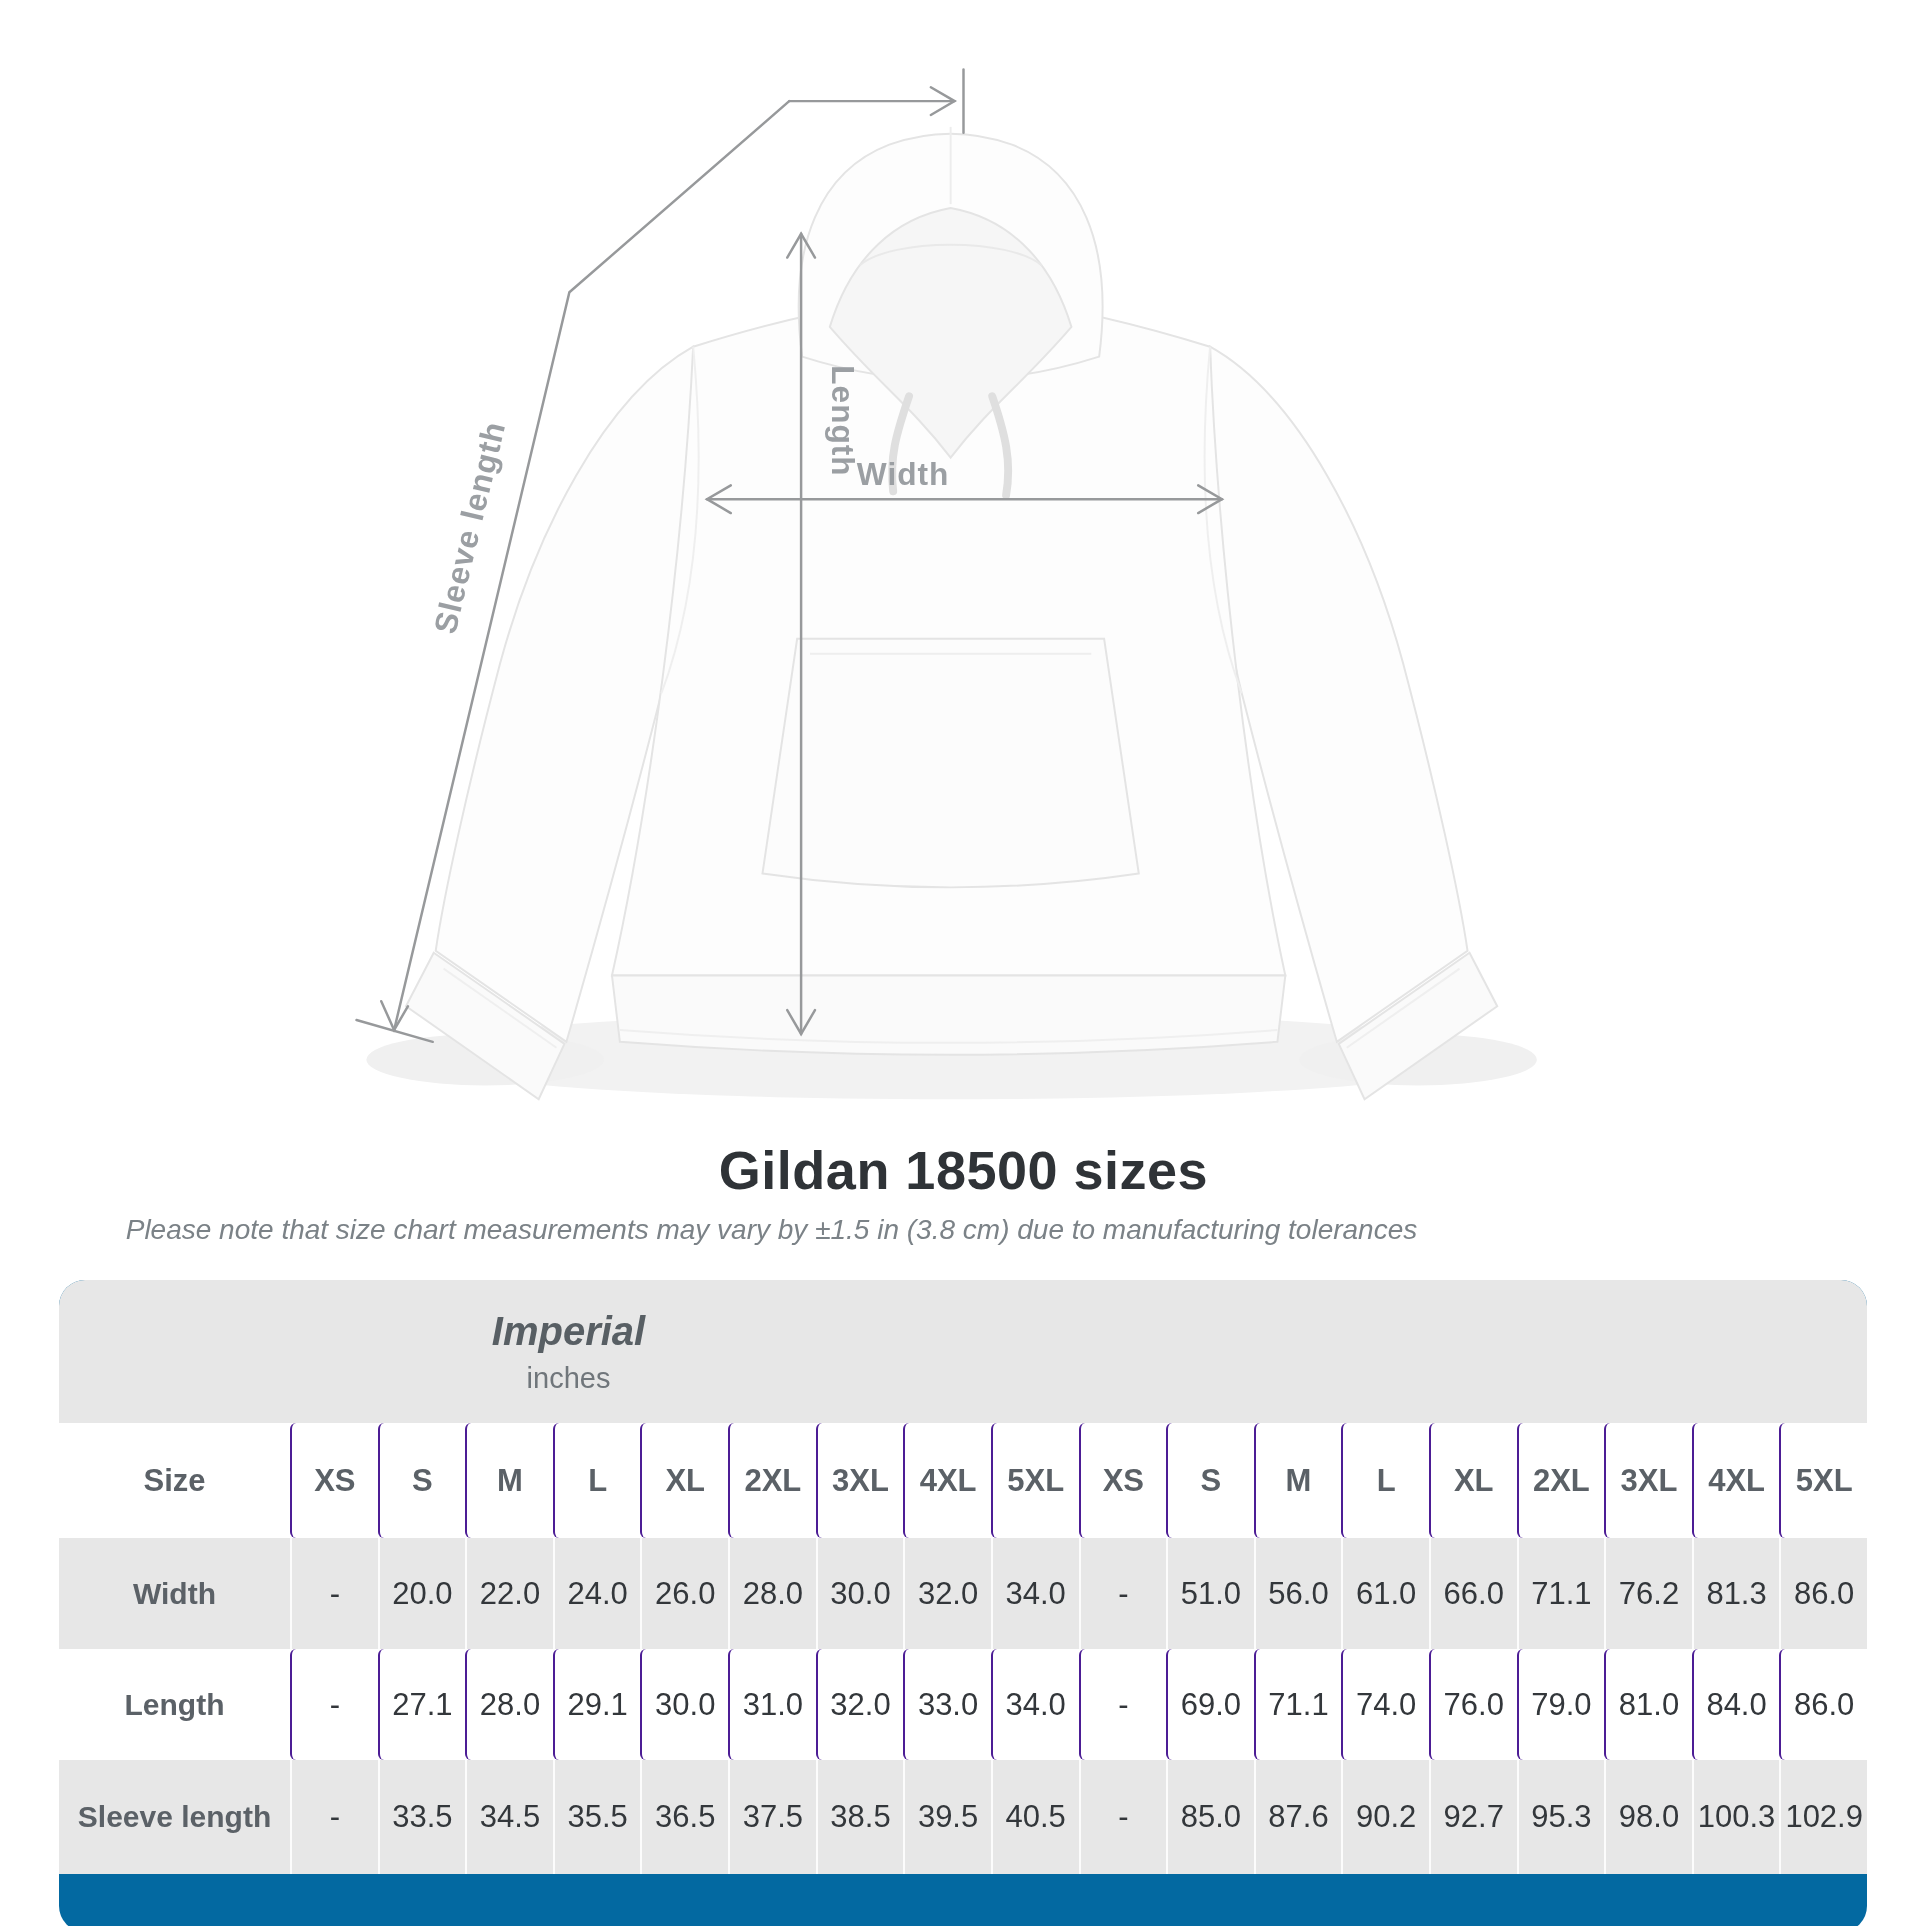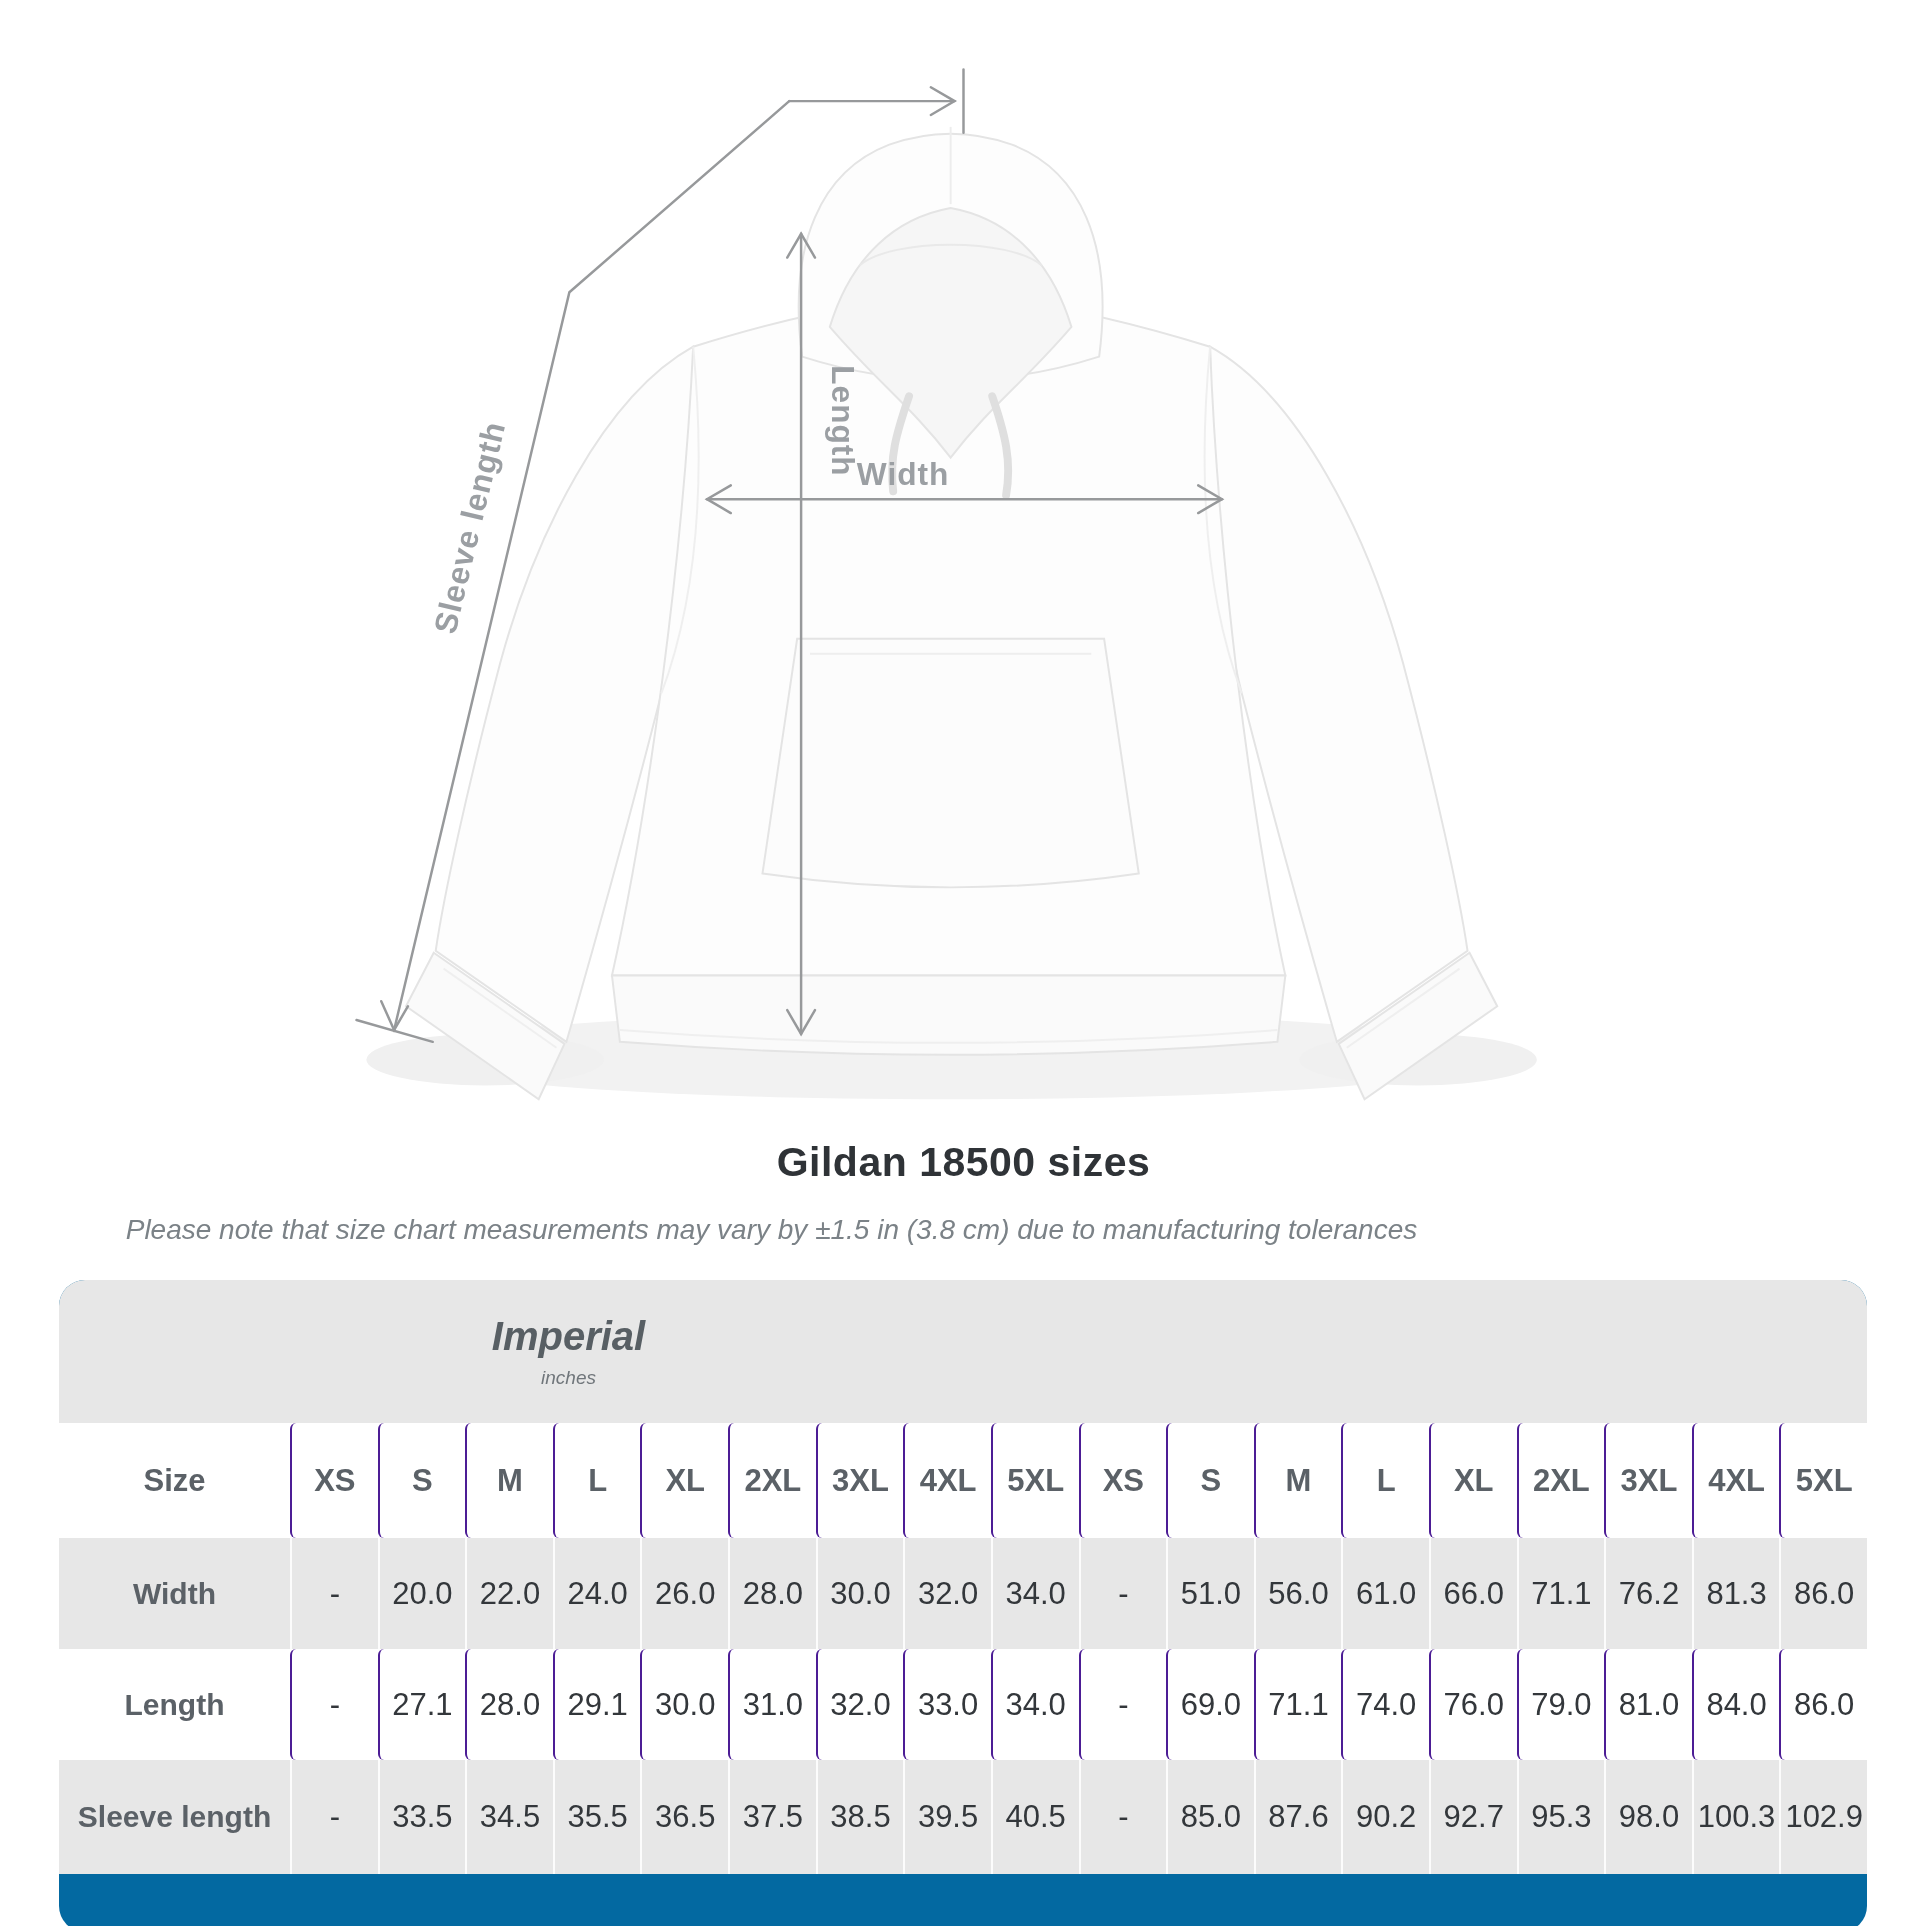--- a/index.html
+++ b/index.html
@@ -1,32 +1,32 @@
 <!DOCTYPE html>
 <html><head>
 <meta charset="utf-8">
 <style>
   html,body{margin:0;padding:0;background:#ffffff;}
   .page{position:relative;width:1927px;height:1927px;background:#ffffff;overflow:hidden;
         font-family:"Liberation Sans","DejaVu Sans",sans-serif;}
   .figure-wrap{position:absolute;left:0;top:0;width:1927px;height:1139px;}
   .page-title{position:absolute;left:0;top:1139px;width:1927px;text-align:center;
-        font-size:41px;font-weight:bold;color:#2f3337;letter-spacing:0.5px;}
+        font-size:54px;font-weight:bold;color:#2f3337;letter-spacing:0.5px;}
   .page-subtitle{position:absolute;left:0;top:1214px;width:1543px;text-align:center;
         font-size:28px;font-style:italic;color:#7b8287;}
   .size-table{position:absolute;left:59px;top:1280px;width:1808px;height:652px;
         border-radius:26px;overflow:hidden;background:#0369a1;}
   .trow{display:grid;grid-template-columns:231px repeat(18,1fr);align-items:stretch;}
   .trow.shaded{background:#e7e7e7;}
   .trow.white{background:#ffffff;}
   .grouprow{display:grid;grid-template-columns:1019px 1fr;height:143px;background:#e7e7e7;}
   .groupcell{display:flex;flex-direction:column;align-items:center;justify-content:center;}
   .groupcell.metric{border-left:3px solid #ffffff;}
   .group-label{font-size:40px;font-weight:bold;font-style:italic;color:#585f64;}
-  .group-sub{font-size:19px;font-style:italic;color:#70767b;margin-top:8px;}
+  .group-sub{font-size:29px;color:#70767b;margin-top:8px;}
   .sizerow{height:115px;}
   .datarow{height:111px;}
   .datarow.last{height:114px;}
   .cell{display:flex;align-items:center;justify-content:center;overflow:hidden;}
   .white .cell + .cell{border-left:2px solid #4c1d95;border-radius:6px;}
   .shaded .cell + .cell{border-left:2px solid rgba(255,255,255,0.85);}
   .cell.first-data{border-left-width:6px;border-left-color:#ffffff;}
   .size-h{font-size:31px;font-weight:bold;color:#5b6167;}
   .row-label{font-size:30px;font-weight:bold;color:#5b6167;}
   .val{font-size:31px;color:#33373b;}

